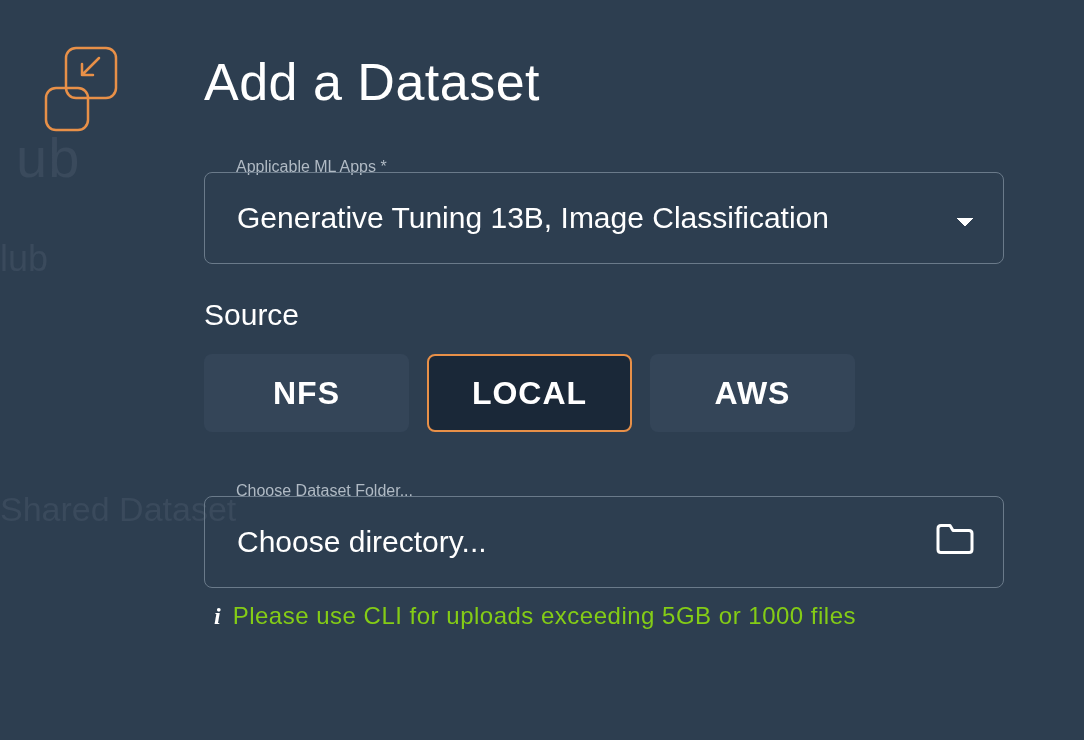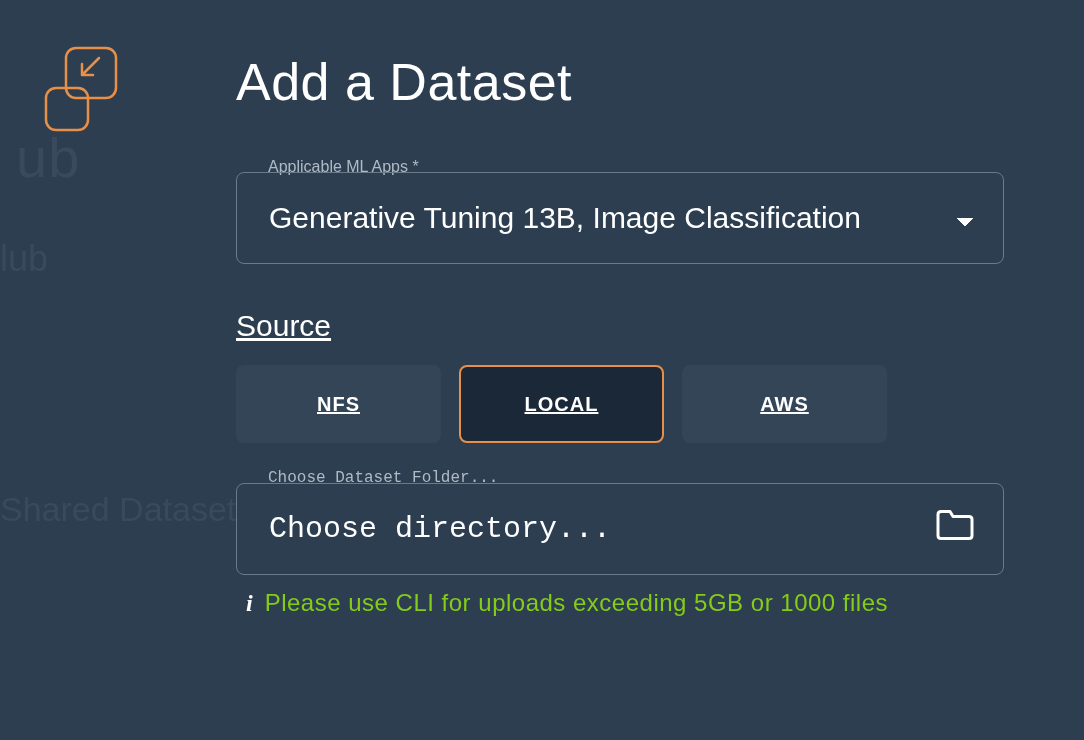--- a/index.html
+++ b/index.html
@@ -48,21 +48,21 @@
     .logo {
       position: absolute;
       top: 40px;
       left: 42px;
     }
     
     
     .content {
       position: absolute;
       top: 52px;
-      left: 236px;
+      left: 204px;
       right: 80px;
     }
     
     .page-title {
       font-size: 52px;
       font-weight: 400;
       letter-spacing: 0.5px;
       margin-bottom: 60px;
     }
     
@@ -105,22 +105,21 @@
     
     .chevron-down {
       position: absolute;
       right: 28px;
       top: 50%;
       transform: translateY(-50%);
     }
     
     
     .source-section {
-      margin-top: 45px;
-      text-decoration: underline;
+      margin-top: 34px;
     }
     
     .source-label {
       font-size: 30px;
       font-weight: 500;
       margin-bottom: 22px;
     }
     
     .source-tabs {
       display: flex;
@@ -128,36 +127,35 @@
     }
     
     .source-tab {
       flex: 0 0 auto;
       width: 205px;
       height: 78px;
       border: none;
       border-radius: 8px;
       background-color: #344558;
       color: #ffffff;
-      font-size: 20px;
+      font-size: 32px;
       font-weight: 600;
       cursor: pointer;
       letter-spacing: 1px;
     }
     
     .source-tab.active {
       background-color: #1a2838;
       border: 2px solid #e89048;
     }
     
     
     .folder-section {
-      margin-top: 40px;
-      position: relative;
-      font-family: Liberation Mono, monospace;
+      margin-top: 64px;
+      position: relative;
     }
     
     .folder-field {
       width: 100%;
       border: 1.5px solid #6a7a8a;
       border-radius: 8px;
       padding: 28px 107px 28px 32px;
       background-color: transparent;
       color: #ffffff;
       font-size: 30px;

